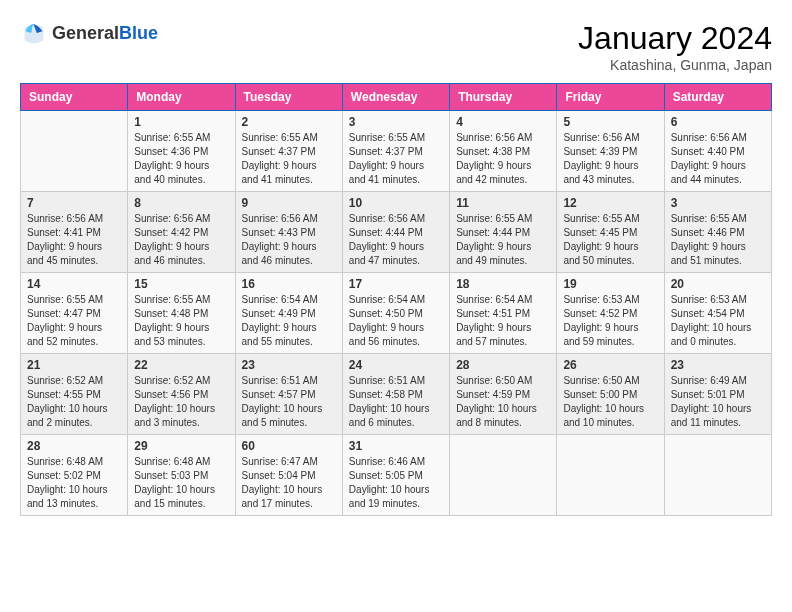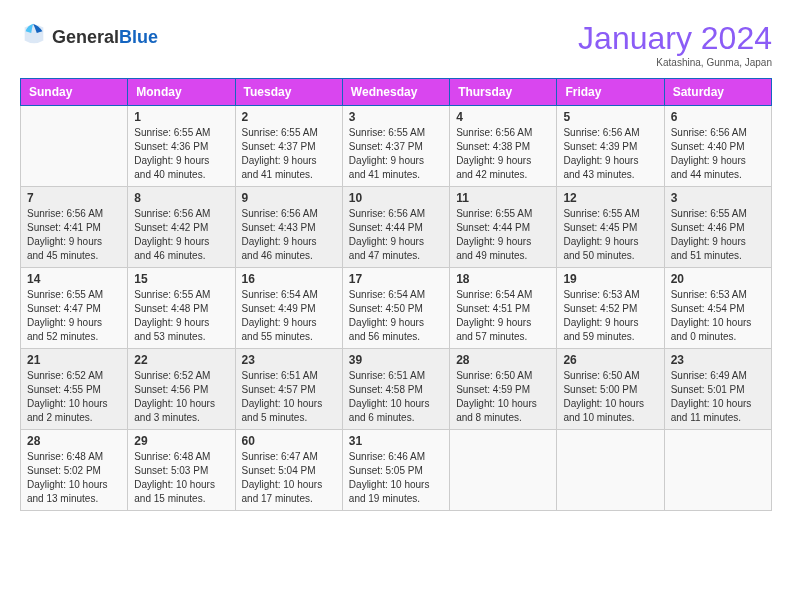--- a/index.html
+++ b/index.html
@@ -11,53 +11,53 @@
       padding: 20px;
     }
     .header {
       display: flex;
       justify-content: space-between;
       align-items: flex-start;
       margin-bottom: 10px;
     }
     .logo {
       display: flex;
-      align-items: flex-end;
+      align-items: center;
       gap: 4px;
     }
     .logo-text {
       font-size: 18px;
       font-weight: bold;
       color: #333;
       line-height: 1.1;
     }
     .logo-text .blue { color: #1565c0; }
     .logo-icon {
       width: 28px;
       height: 28px;
     }
     .title-block {
       text-align: right;
     }
     .calendar-title {
       font-size: 32px;
       font-weight: normal;
-      color: #8b5cf6;
+      color: #000000;
     }
     .calendar-subtitle {
-      font-size: 10px;
+      font-size: 14px;
       color: #555;
     }
     table {
       width: 100%;
       border-collapse: collapse;
       font-size: 11px;
     }
     thead tr th {
-      background-color: #d946ef;
+      background-color: #ec4899;
       color: #fff;
       text-align: left;
       padding: 6px 8px;
       font-size: 12px;
       font-weight: bold;
       border: 1px solid #1565c0;
     }
     tbody tr td {
       vertical-align: top;
       padding: 4px 6px;
@@ -214,21 +214,21 @@
         </td>
         <td>
           <div class="day-number">22</div>
           <div class="day-info">Sunrise: 6:52 AM<br>Sunset: 4:56 PM<br>Daylight: 10 hours<br>and 3 minutes.</div>
         </td>
         <td>
           <div class="day-number">23</div>
           <div class="day-info">Sunrise: 6:51 AM<br>Sunset: 4:57 PM<br>Daylight: 10 hours<br>and 5 minutes.</div>
         </td>
         <td>
-          <div class="day-number">39</div>
+          <div class="day-number">24</div>
           <div class="day-info">Sunrise: 6:51 AM<br>Sunset: 4:58 PM<br>Daylight: 10 hours<br>and 6 minutes.</div>
         </td>
         <td>
           <div class="day-number">28</div>
           <div class="day-info">Sunrise: 6:50 AM<br>Sunset: 4:59 PM<br>Daylight: 10 hours<br>and 8 minutes.</div>
         </td>
         <td>
           <div class="day-number">26</div>
           <div class="day-info">Sunrise: 6:50 AM<br>Sunset: 5:00 PM<br>Daylight: 10 hours<br>and 10 minutes.</div>
         </td>

